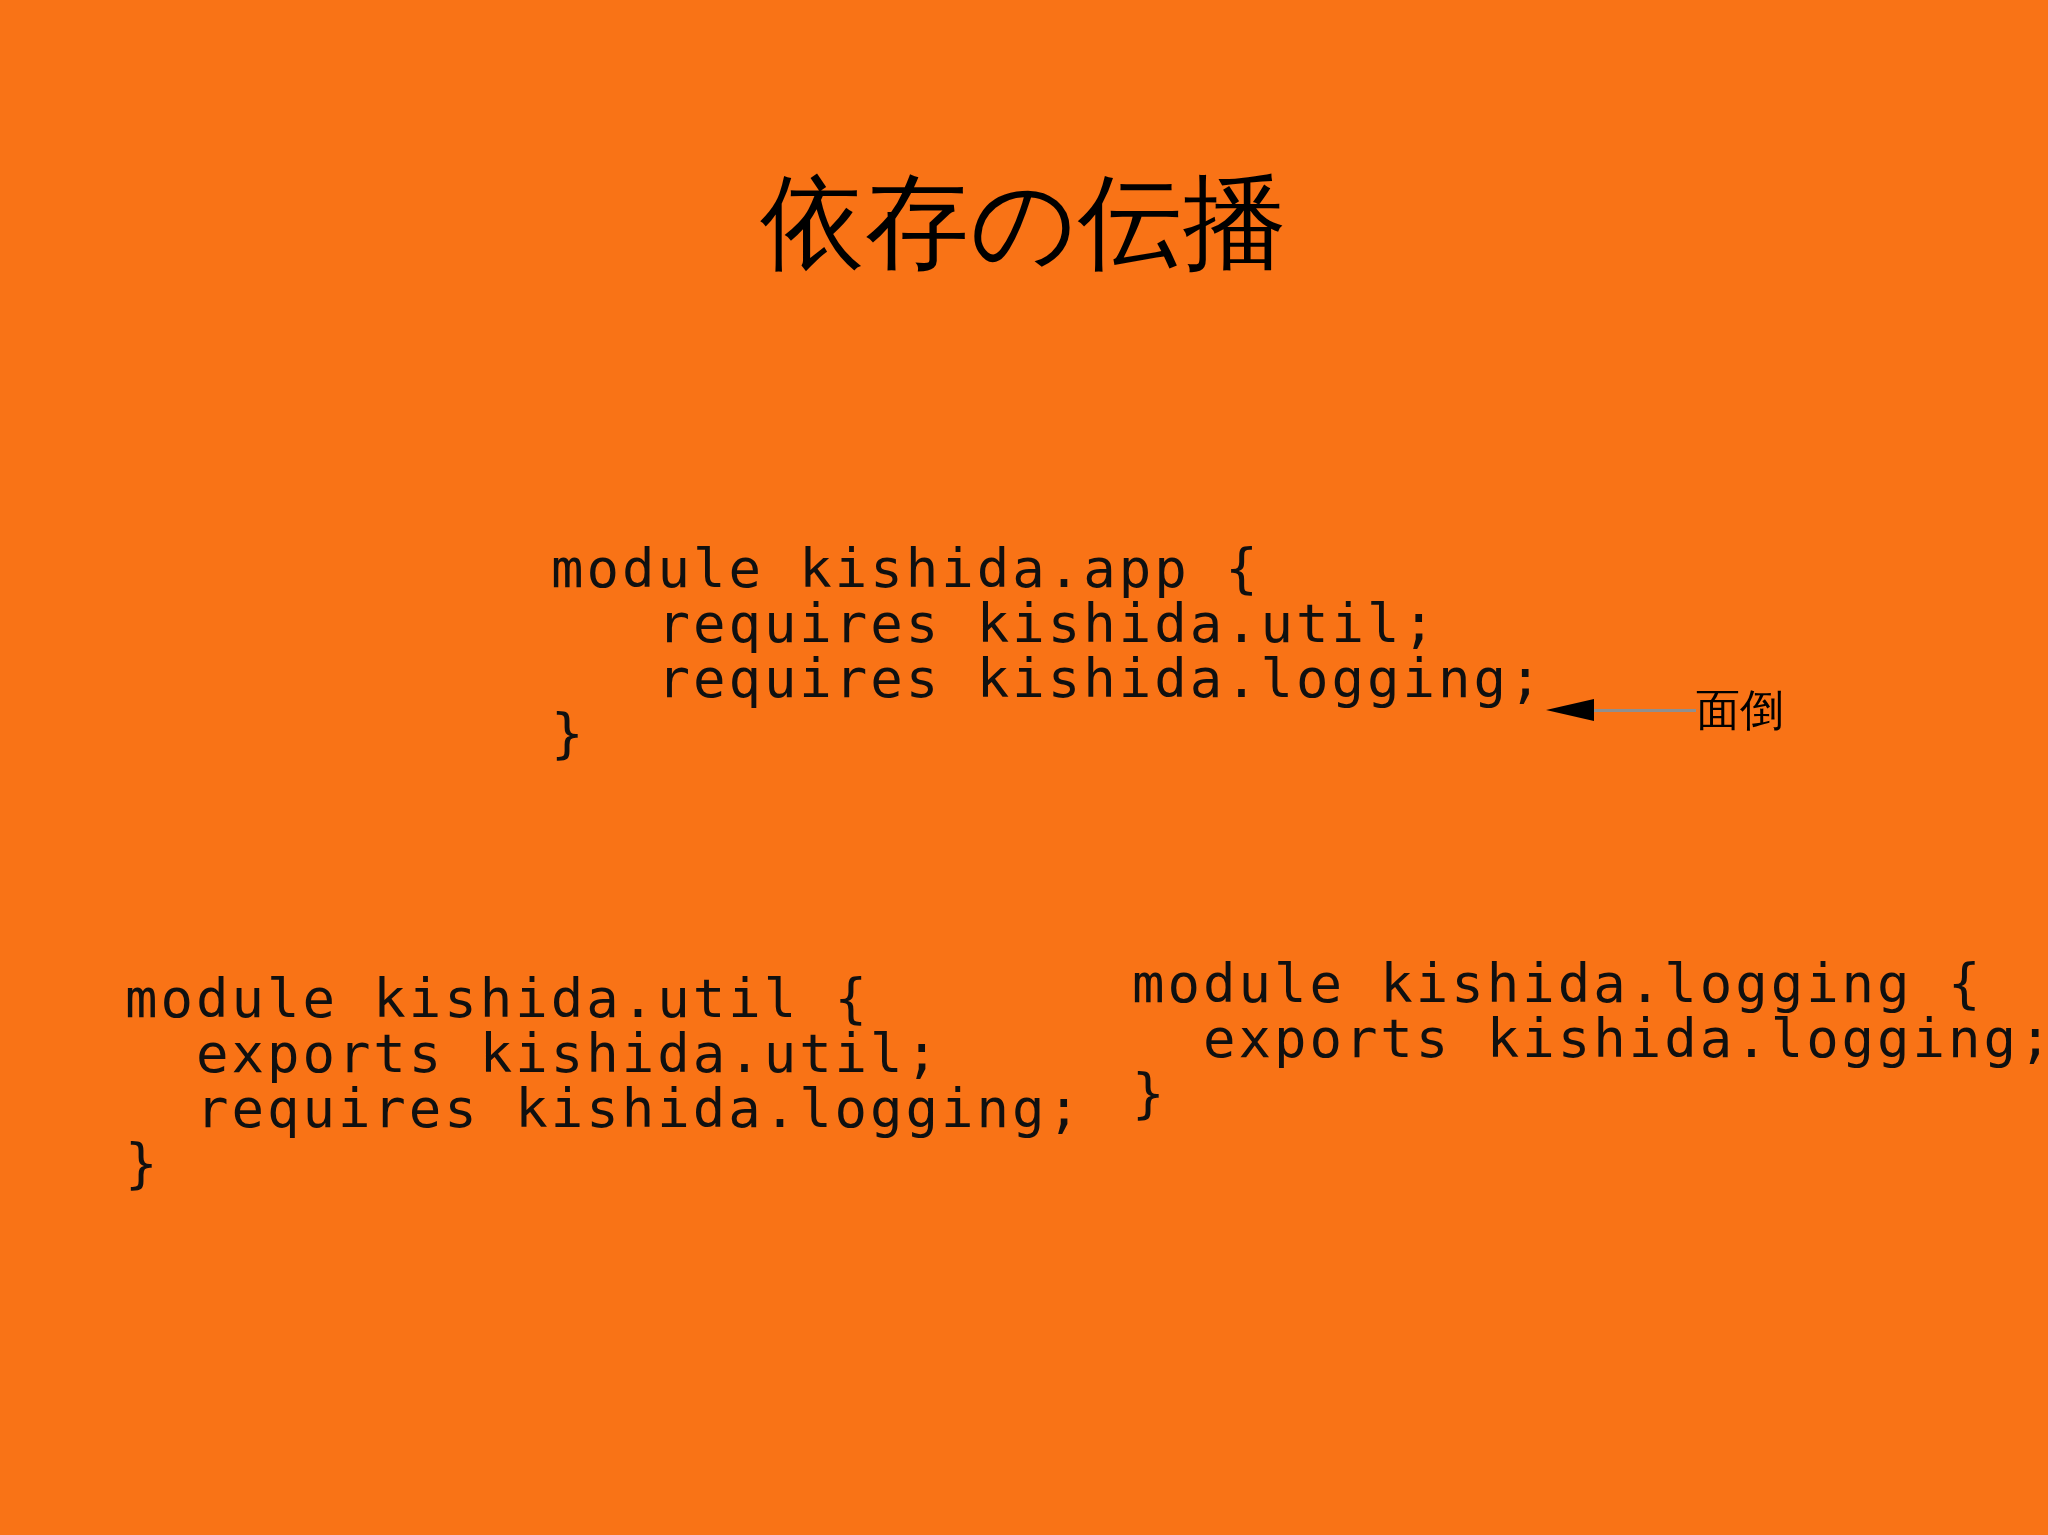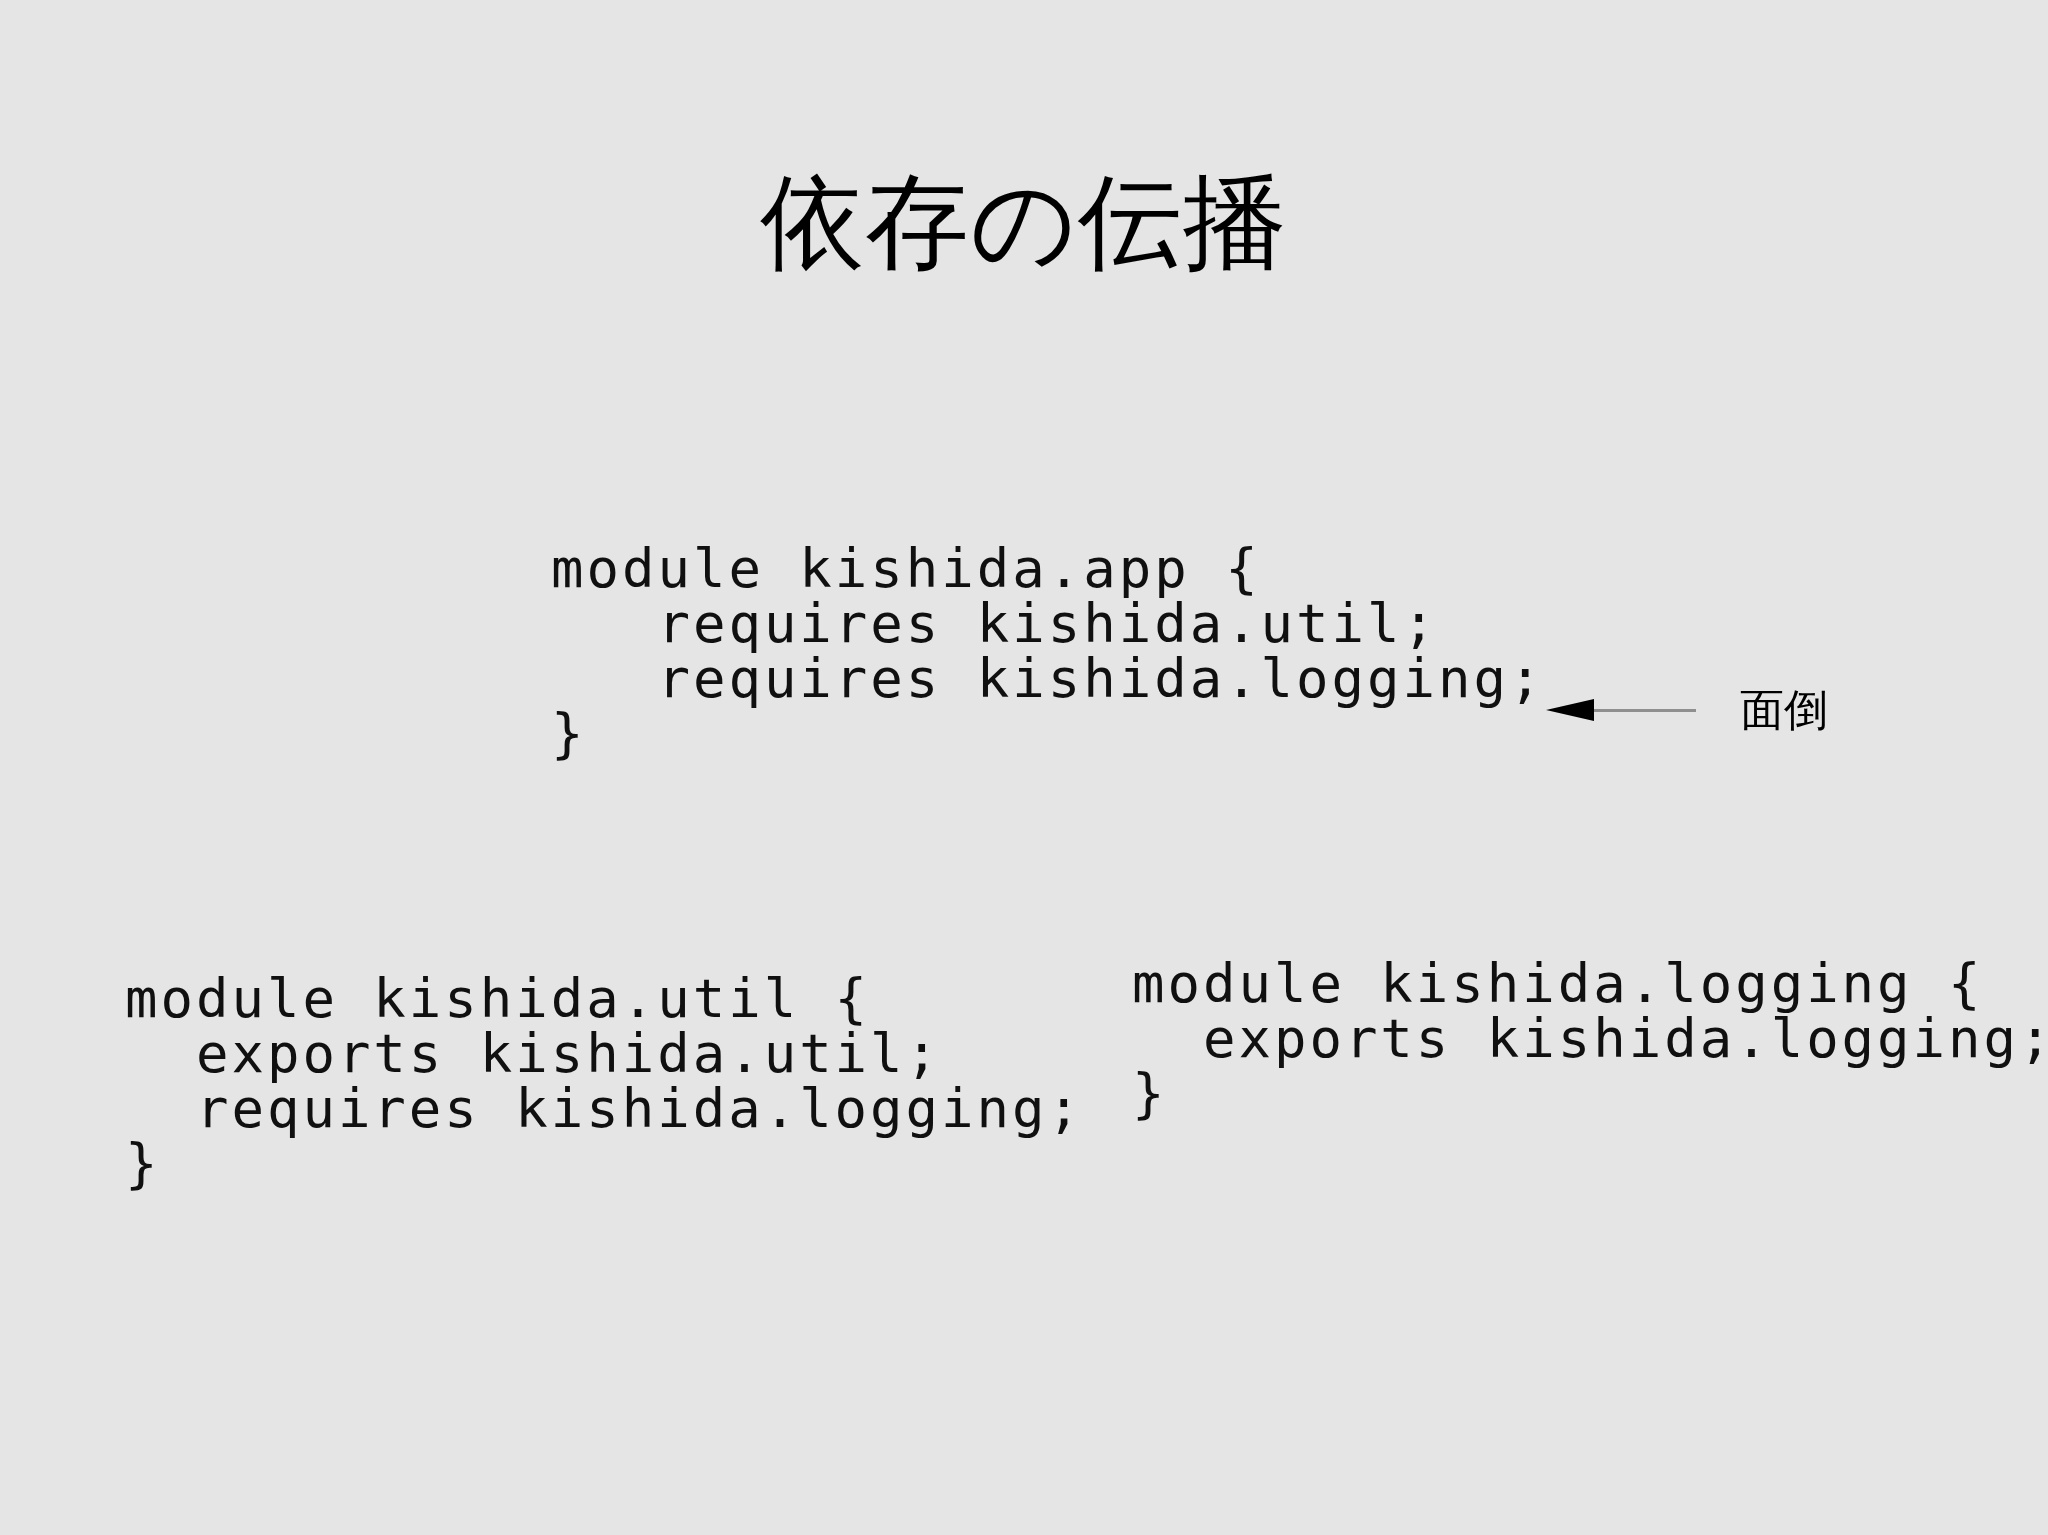--- a/index.html
+++ b/index.html
@@ -12,21 +12,21 @@
     height: 1535px;
     position: relative;
     overflow: hidden;
     font-family: "Liberation Sans", "DejaVu Sans", sans-serif;
     color: #000000;
   }
 
   .slide {
     position: absolute;
     inset: 0;
-    background: #e5e5e5;
+    background: #f97316;
   }
 
   
   .slide-title {
     position: absolute;
     top: 96px;
     left: 0;
     width: 2048px;
     text-align: center;
     font-family: "DejaVu Sans", "Liberation Sans", sans-serif;
@@ -108,21 +108,20 @@
     position: absolute;
     top: 1px;
     left: 0;
     width: 0;
     height: 0;
     border-top: 11px solid transparent;
     border-bottom: 11px solid transparent;
     border-right: 48px solid #000000;
   }
   .annotation-label {
-    margin-left: 44px;
     font-family: "DejaVu Sans", "Liberation Sans", sans-serif;
     font-size: 44px;
     line-height: 1;
     font-weight: 400;
     color: #000000;
     white-space: nowrap;
   }
 </style>
 </head>
 <body>

